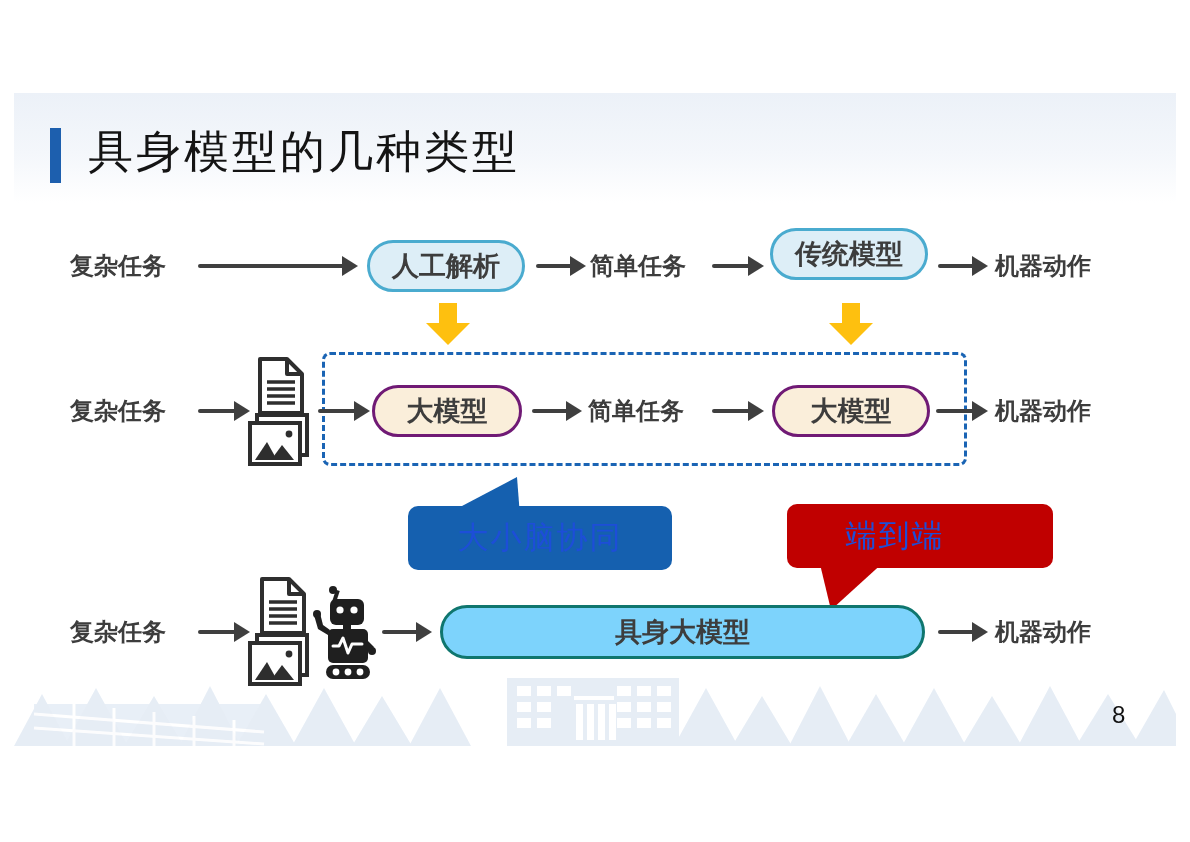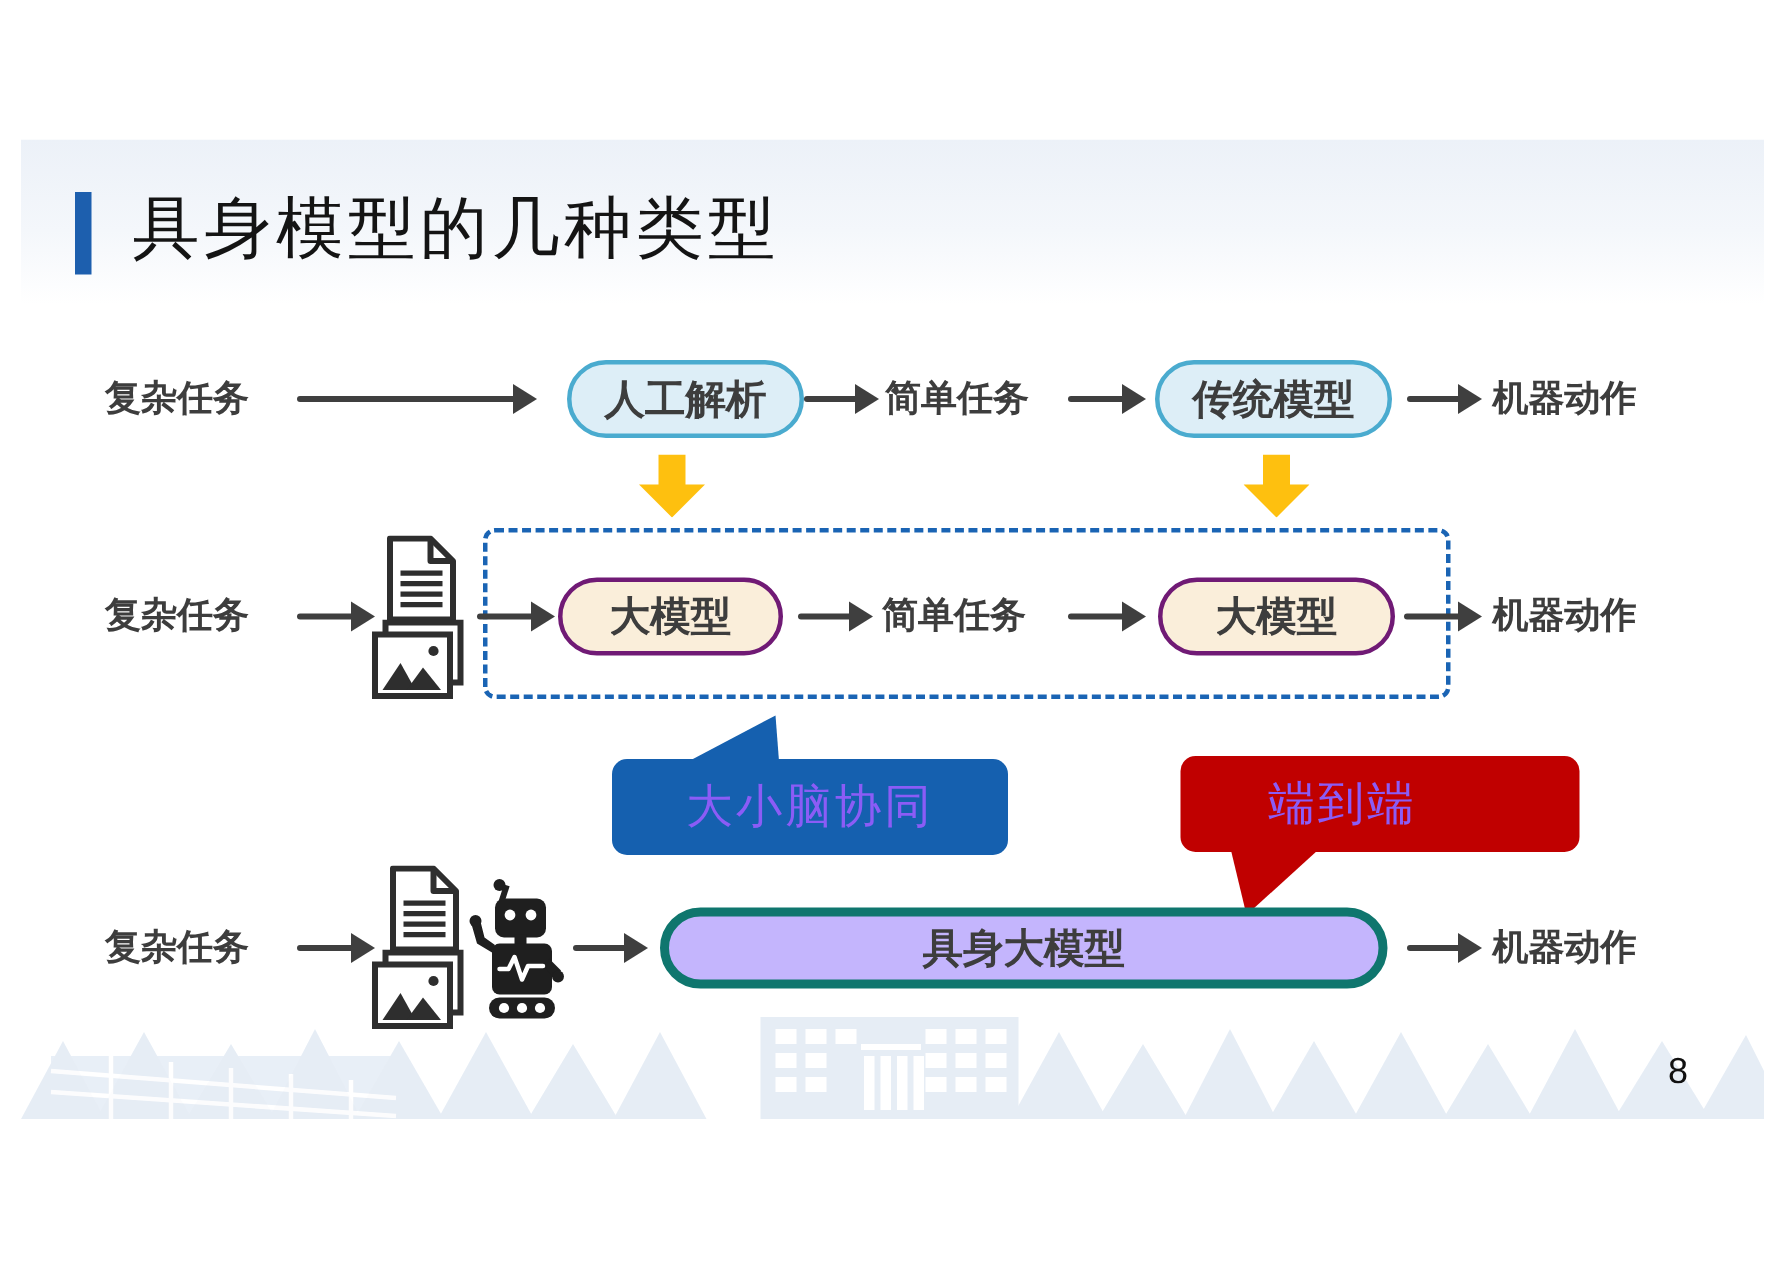--- a/index.html
+++ b/index.html
@@ -22,39 +22,39 @@
 
   
   .label { position:absolute; font-size:24px; font-weight:600; color:#3d3d3d;
            white-space:nowrap; line-height:34px; }
 
   
   .pill { position:absolute; display:flex; align-items:center; justify-content:center;
           border-radius:30px; font-size:27px; font-weight:600; color:#3d3d3d; white-space:nowrap; }
   .pill.lblue { background:#ddeef7; border:3px solid #4aabcf; }
   .pill.tan   { background:#faeeda; border:3px solid #701a75; }
-  .pill.pink  { background:#c4b5fd; border:6px solid #0f766e; }
+  .pill.pink  { background:#7dd3fc; border:3px solid #0f766e; }
 
   
   .arrow { position:absolute; height:0; }
   .arrow .shaft { position:absolute; left:0; right:12px; top:-2px; height:4px;
                   background:#3f3f3f; border-radius:2px; }
   .arrow .head { position:absolute; right:0; top:-10px; width:0; height:0;
                  border-left:16px solid #3f3f3f; border-top:10px solid transparent;
                  border-bottom:10px solid transparent; }
 
   
   .dashed-box { position:absolute; left:322px; top:352px; width:645px; height:114px;
                 border:3px dashed #1a64b4; border-radius:8px; }
 
   .abs { position:absolute; }
 
   
   .callout-text { position:absolute; display:flex; align-items:center; justify-content:center;
-                  font-family:"Liberation Serif", serif; font-size:31px; color:#8b5cf6;
+                  font-family:"Liberation Serif", serif; font-size:31px; color:#1d4ed8;
                   white-space:nowrap; letter-spacing:2px; }
 
   .page-number { position:absolute; left:1112px; top:701px; font-size:24px; color:#111111; }
 </style>
 </head>
 <body>
 
 <div class="stage">
 
   <div class="slide">
@@ -118,31 +118,31 @@
   </div>
 
   <div class="title-bar"></div>
   <h1 class="page-title">具身模型的几种类型</h1>
 
   <div class="label" style="left:70px; top:249px;">复杂任务</div>
   <div class="arrow" style="left:198px; top:266px; width:160px;">
       <span class="shaft"></span>
       <span class="head"></span>
     </div>
-  <div class="pill lblue" style="left:378px; top:240px; width:158px; height:52px;">人工解析</div>
+  <div class="pill lblue" style="left:367px; top:240px; width:158px; height:52px;">人工解析</div>
   <div class="arrow" style="left:536px; top:266px; width:50px;">
       <span class="shaft"></span>
       <span class="head"></span>
     </div>
   <div class="label" style="left:590px; top:249px;">简单任务</div>
   <div class="arrow" style="left:712px; top:266px; width:52px;">
       <span class="shaft"></span>
       <span class="head"></span>
     </div>
-  <div class="pill lblue" style="left:770px; top:240px; width:158px; height:52px;">传统模型</div>
+  <div class="pill lblue" style="left:770px; top:228px; width:158px; height:52px;">传统模型</div>
   <div class="arrow" style="left:938px; top:266px; width:50px;">
       <span class="shaft"></span>
       <span class="head"></span>
     </div>
   <div class="label" style="left:995px; top:249px;">机器动作</div>
 
   <svg class="abs" style="left:426px; top:303px;" width="44" height="42" viewBox="0 0 44 42">
     <polygon points="13,0 31,0 31,20 44,20 22,42 0,20 13,20" fill="#fec00f"></polygon>
   </svg>
   <svg class="abs" style="left:829px; top:303px;" width="44" height="42" viewBox="0 0 44 42">

